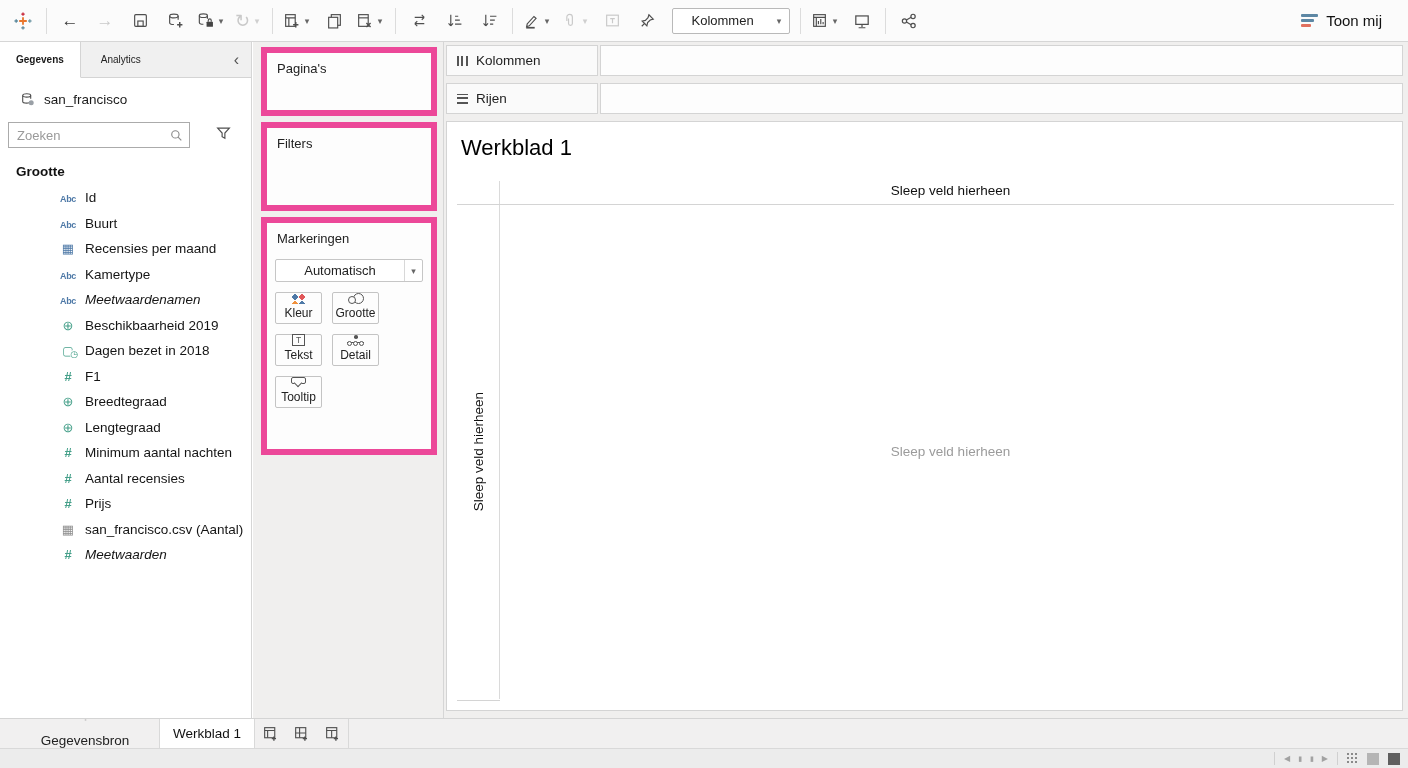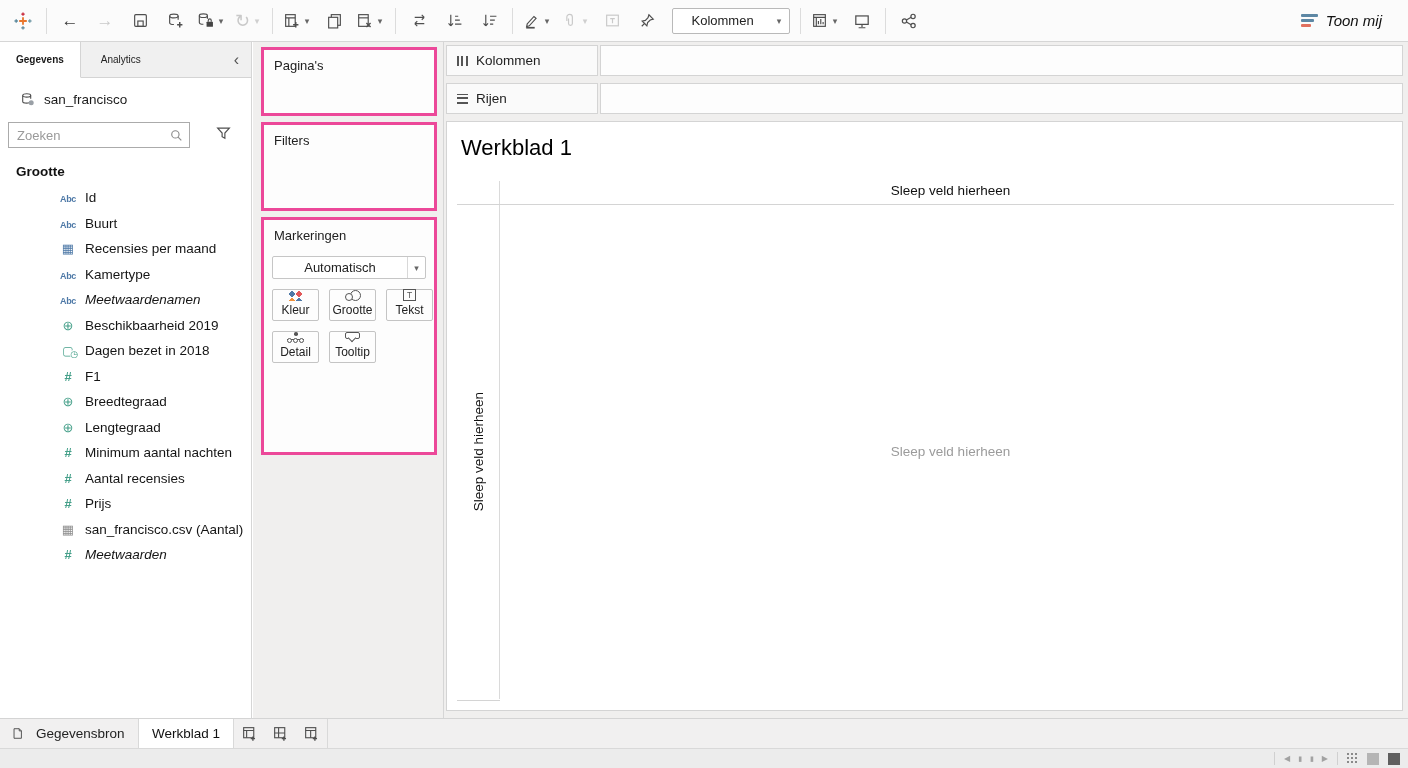--- a/index.html
+++ b/index.html
@@ -17,21 +17,21 @@
   .caret { font-size:9px; color:#666; margin-left:2px; width:10px; text-align:center;}
   .caret.dis { color:#cfcfcf; }
   .glyph { font-size:17px; color:#3c3c3c; }
   .glyph.dis { color:#c9c9c9; }
   svg.tico { stroke:#4f4f4f; fill:none; stroke-width:1.1; }
   svg.tico.dis { stroke:#c9c9c9; }
   .style-select { display:flex; align-items:center; height:26px; width:118px; background:#fff;
     border:1px solid #b9b9b9; border-radius:2px; margin-left:12px; }
   .style-select .val { flex:1; text-align:center; font-size:13px; color:#222; }
   .style-select .caret { margin-right:5px; }
-  .showme { margin-left:auto; display:flex; align-items:center; gap:8px; padding-right:16px;font-style:italic; }
+  .showme { margin-left:auto; display:flex; align-items:center; gap:8px; padding-right:16px; }
   .showme-icon { display:flex; flex-direction:column; gap:1.5px; }
   .showme-icon i { display:block; height:3.5px; border-radius:1px; }
   .showme-icon .b1 { width:17px; background:#5d87a4; }
   .showme-icon .b2 { width:13px; background:#5d87a4; }
   .showme-icon .b3 { width:10px; background:#e0705f; }
   .showme-label { font-size:15px; color:#111; }
 
   
   #sidebar { position:absolute; top:42px; left:0; width:252px; bottom:50px; background:#fff;
     border-right:1px solid #d6d6d6; }
@@ -65,21 +65,21 @@
   .icon-number::before { content:"#"; font-size:13px; font-weight:bold; }
   .icon-globe::before { content:"⊕"; font-size:13px; }
   .icon-table::before { content:"▦"; font-size:13px; }
   .icon-date { position:relative; display:inline-block; }
   .icon-date::before { content:"▢"; font-size:12px; }
   .icon-date::after { content:"◷"; position:absolute; font-size:9px; right:3px; bottom:-2px;
     background:#fff; border-radius:50%; line-height:1; }
 
   
   #cards { position:absolute; top:42px; left:253px; width:190px; bottom:50px; background:#f0efee; }
-  .card { position:absolute; left:8px; right:6px; background:#fdfdfd; border:3px solid #ec4899; }
+  .card { position:absolute; left:8px; right:6px; background:#fdfdfd; border:6px solid #ec4899; }
   .card-title { padding:8px 0 0 10px; font-size:13px; color:#222; }
   #card-pages { top:5px; height:69px; }
   #card-filters { top:80px; height:89px; }
   #card-marks { top:175px; height:238px; }
   .marks-select { display:flex; align-items:center; height:23px; margin:13px 8px 0 8px; background:#fff;
     border:1px solid #c6c6c6; border-radius:2px; }
   .marks-select .val { flex:1; text-align:center; font-size:13px; color:#222; }
   .marks-select .caret { border-left:1px solid #d8d8d8; height:100%; display:flex; align-items:center;
     justify-content:center; width:18px; margin:0; }
   .marks-grid { display:flex; flex-wrap:wrap; gap:10px; padding:10px 0 0 8px; }
@@ -135,21 +135,21 @@
   .drop-left { position:absolute; left:10px; width:43px; top:83px; bottom:12px; display:flex;
     align-items:center; justify-content:center; }
   .drop-left span { writing-mode:vertical-rl; transform:rotate(180deg); font-size:13.5px; color:#111; }
   .drop-center { position:absolute; top:322px; left:52px; right:0; text-align:center; font-size:13.5px;
     color:#9b9b9b; }
 
   
   #tabbar { position:absolute; left:0; right:0; bottom:20px; height:30px; background:#f1f0f0;
     border-top:1px solid #d4d4d4; display:flex; align-items:stretch; }
   .tab { display:flex; align-items:center; border-right:1px solid #d9d9d9; }
-  .ds-tab { width:139px; gap:12px; padding-left:11px; font-size:13.5px; color:#222; }
+  .ds-tab { width:160px; gap:12px; padding-left:11px; font-size:13.5px; color:#222;flex-direction:column; }
   .sheet-tab { width:95px; justify-content:center; background:#fff; font-size:13.5px; color:#111; }
   .newtab-btn { width:31px; display:flex; align-items:center; justify-content:center; }
   .newtab-group-end { width:1px; background:#d9d9d9; }
   #statusbar { position:absolute; left:0; right:0; bottom:0; height:20px; background:#ececec;
     border-top:1px solid #d9d9d9; display:flex; align-items:center; }
   .sb-right { margin-left:auto; display:flex; align-items:center; gap:9px; padding-right:8px; }
   .sb-div { width:1px; height:13px; background:#d0d0d0; }
   .sb-nav { display:flex; align-items:center; gap:8px; color:#a2a2a2; }
   .sb-nav .tri { font-size:8px; } .sb-nav .bar { font-size:7px; }
   .grid9-wrap { width:11px; height:11px; position:relative; }

